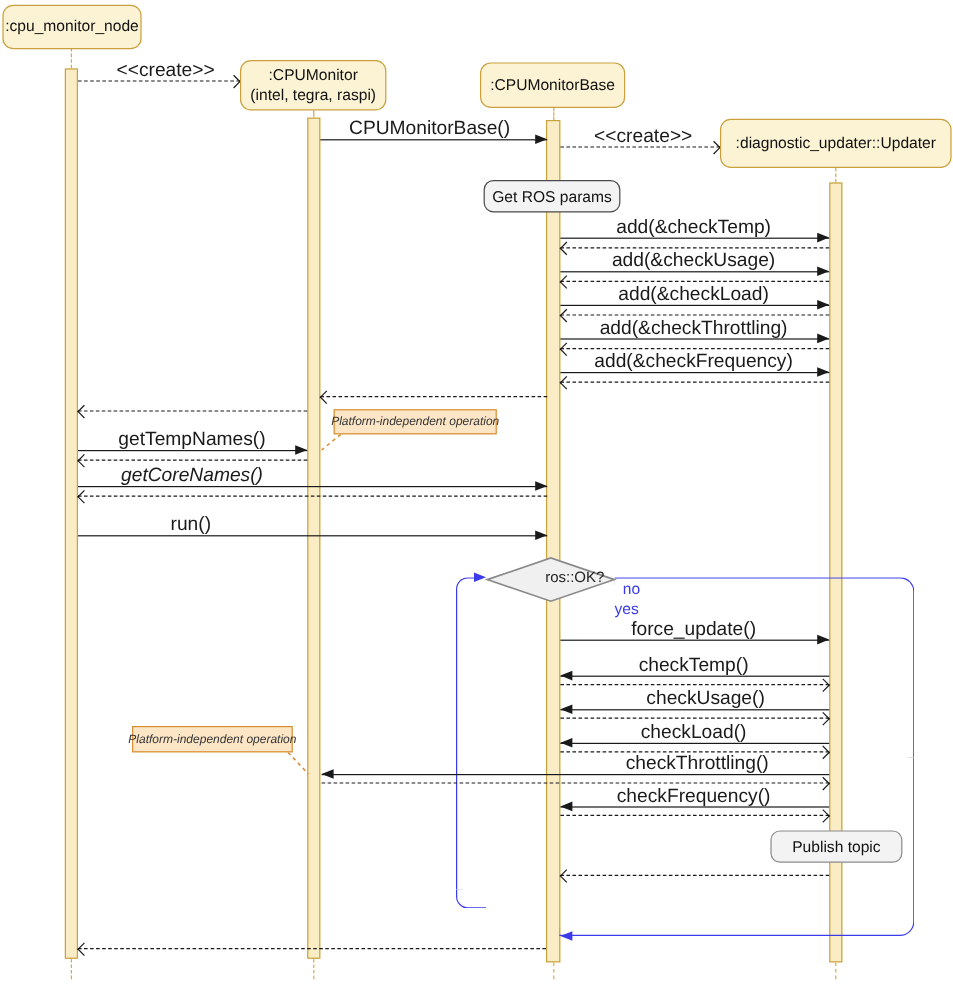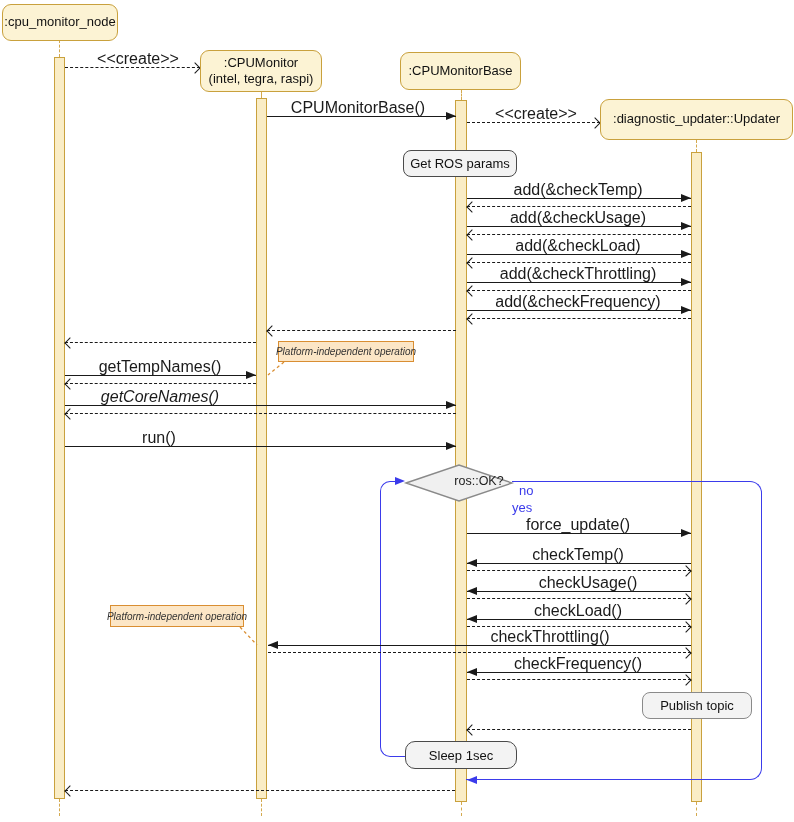--- a/index.html
+++ b/index.html
@@ -99,21 +99,20 @@
     <span>(intel, tegra, raspi)</span>
   </div>
   <div class="pbox" style="left:600px;top:99px;width:193px;height:41px;">
     <span>:diagnostic_updater::Updater</span>
   </div>
 
   <div class="note-gray" style="left:403px;top:150px;width:114px;height:27px;">Get ROS params</div>
   <div class="note-orange" style="left:278px;top:341px;width:136px;height:21px;">Platform-independent operation</div>
   <div class="note-orange" style="left:110px;top:605px;width:134px;height:22px;">Platform-independent operation</div>
   <div class="note-gray light" style="left:642px;top:692px;width:110px;height:27px;">Publish topic</div>
-  <div class="note-gray" style="left:405px;top:741px;width:112px;height:28px;border-radius:10px;">Sleep 1sec</div>
 
   <div id="arrows">
       <div class="arrow">
         <div class="mline dash" style="left: 65px; top: 67px; width: 135px;"></div>
         <div class="or" style="left: 191px; top: 64px;"></div>
         <div class="mlabel" style="left: 28px; top: 50px;">&lt;&lt;create&gt;&gt;</div>
       </div>
       <div class="arrow">
         <div class="mline" style="left: 267px; top: 116px; width: 189px;"></div>
         <div class="fr" style="left: 446px; top: 112px;"></div>
@@ -228,21 +227,21 @@
         <div class="fl" style="left: 467px; top: 615px;"></div>
         <div class="mlabel" style="left: 468px; top: 602px;">checkLoad()</div>
       </div>
       <div class="arrow">
         <div class="mline dash" style="left: 467px; top: 626px; width: 224px;"></div>
         <div class="or" style="left: 682px; top: 623px;"></div>
       </div>
       <div class="arrow">
         <div class="mline" style="left: 268px; top: 645px; width: 423px;"></div>
         <div class="fl" style="left: 268px; top: 641px;"></div>
-        <div class="mlabel" style="left: 440px; top: 628px;">checkThrottling()</div>
+        <div class="mlabel" style="left: 471px; top: 628px;">checkThrottling()</div>
       </div>
       <div class="arrow">
         <div class="mline dash" style="left: 268px; top: 652px; width: 423px;"></div>
         <div class="or" style="left: 682px; top: 649px;"></div>
       </div>
       <div class="arrow">
         <div class="mline" style="left: 467px; top: 672px; width: 224px;"></div>
         <div class="fl" style="left: 467px; top: 668px;"></div>
         <div class="mlabel" style="left: 468px; top: 655px;">checkFrequency()</div>
       </div>

